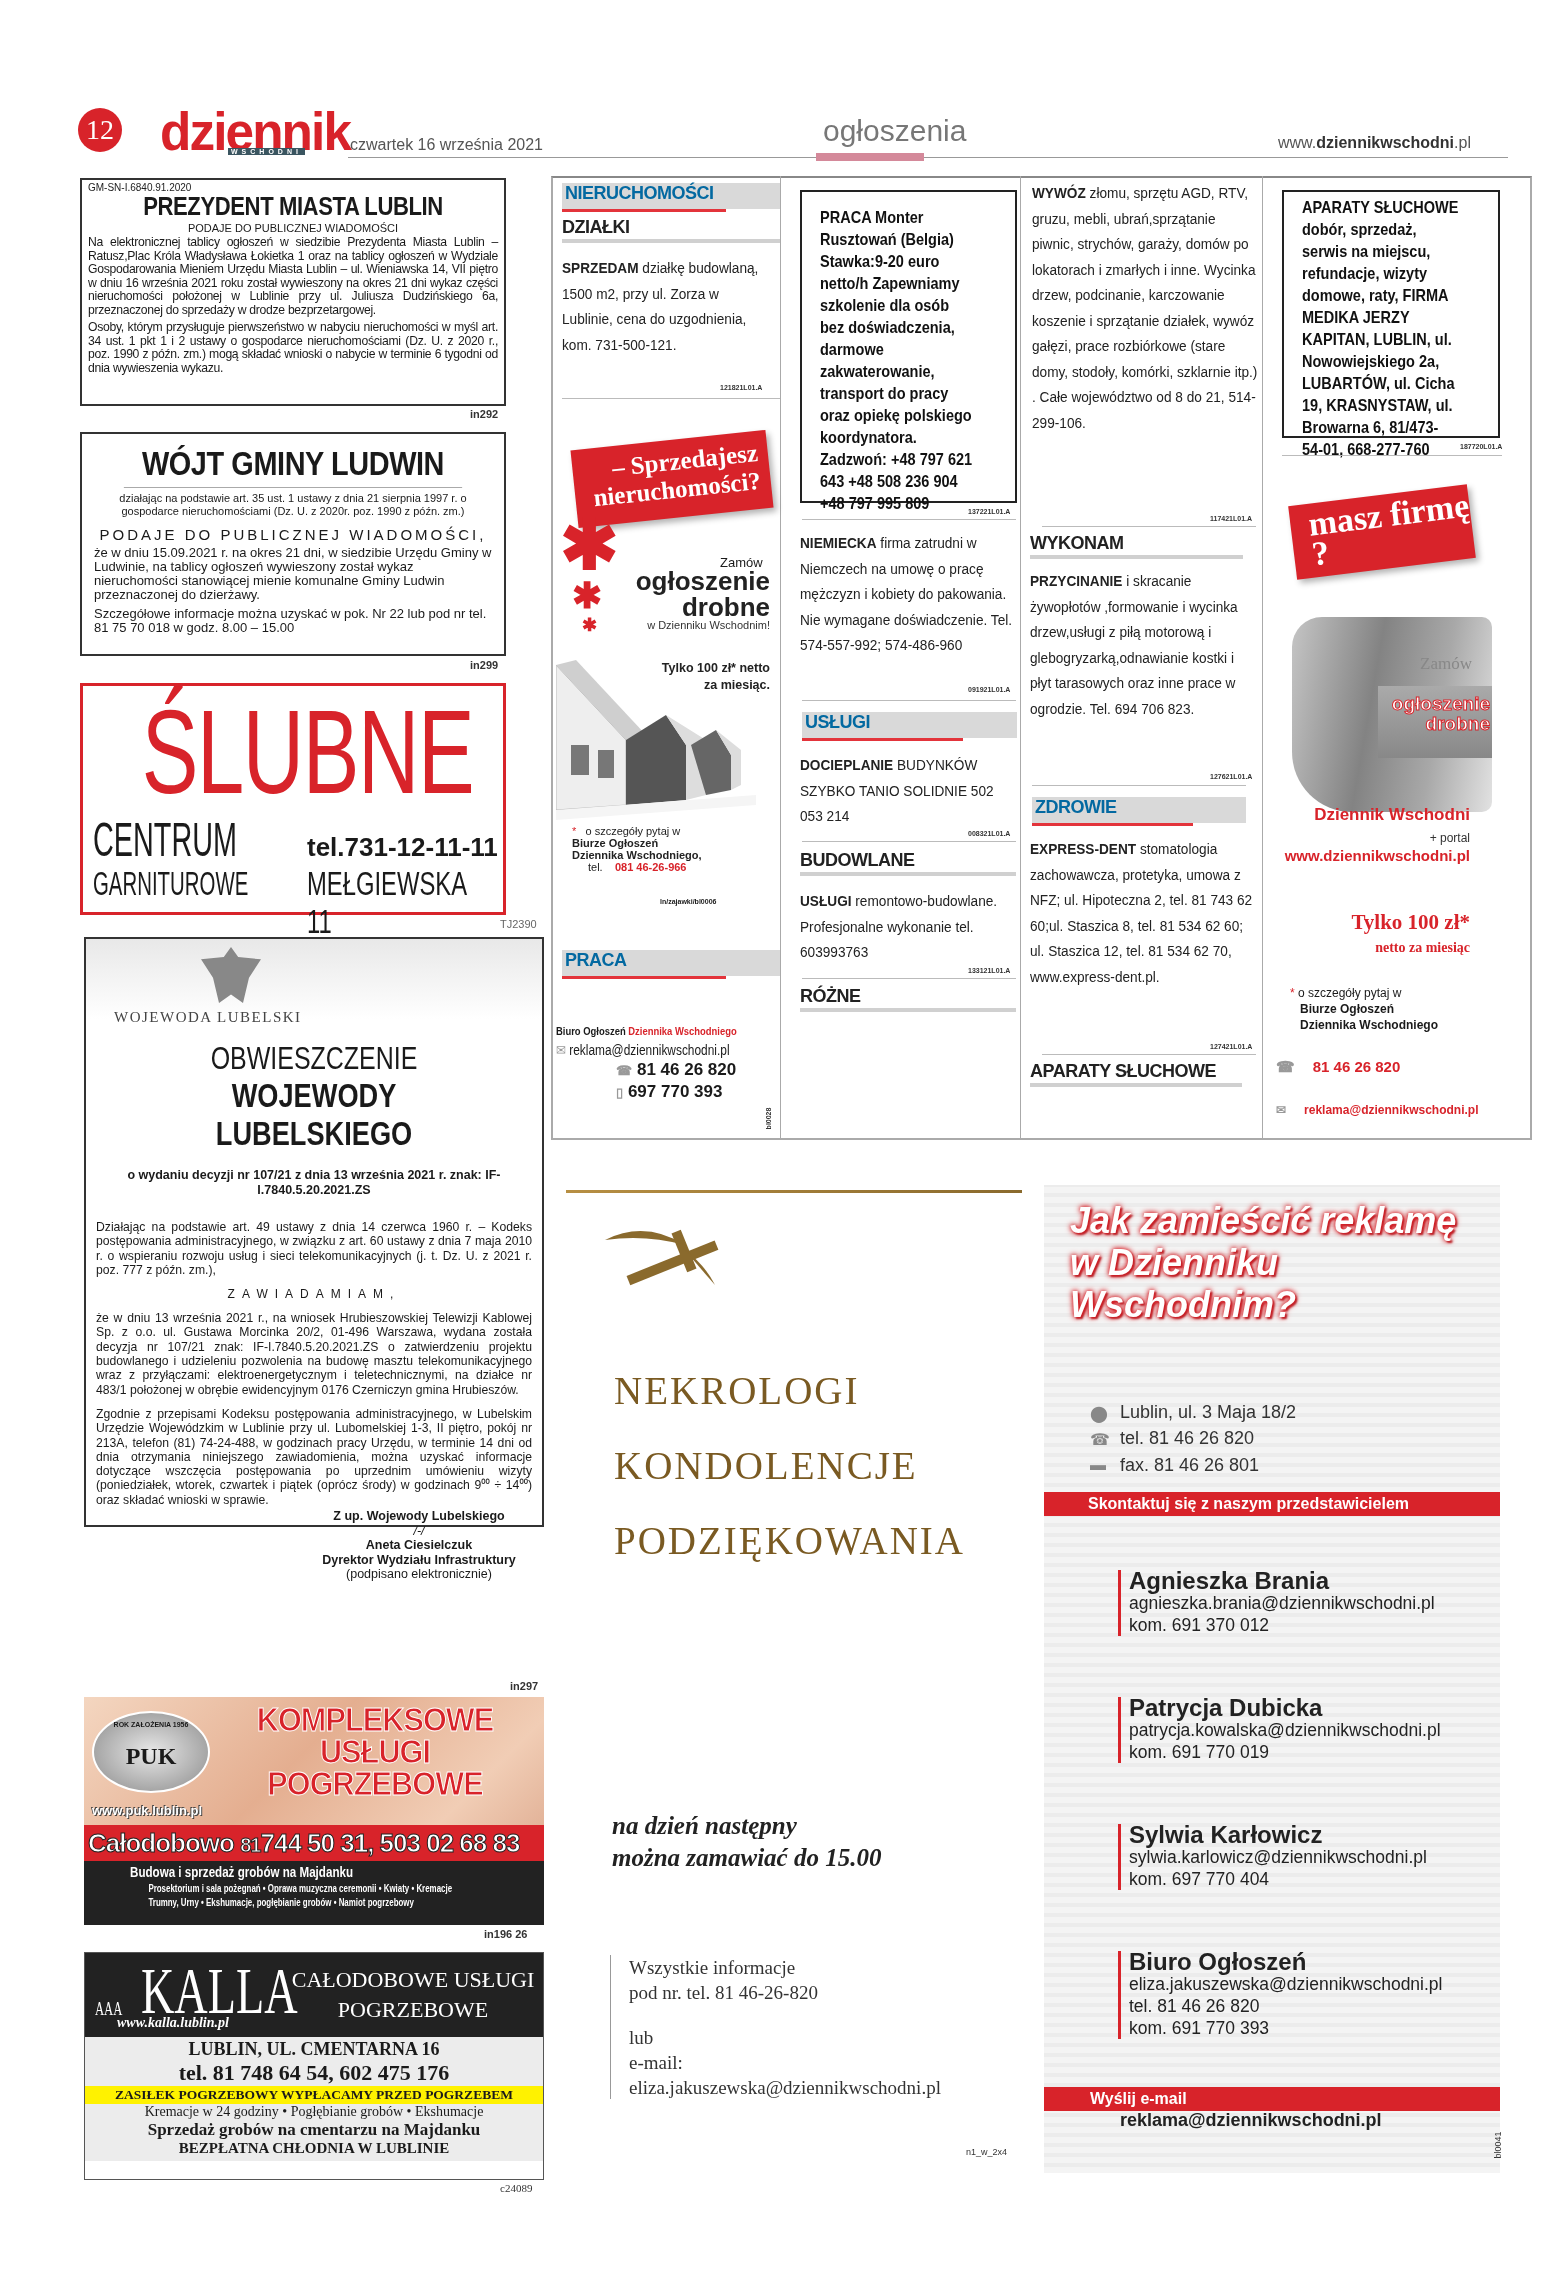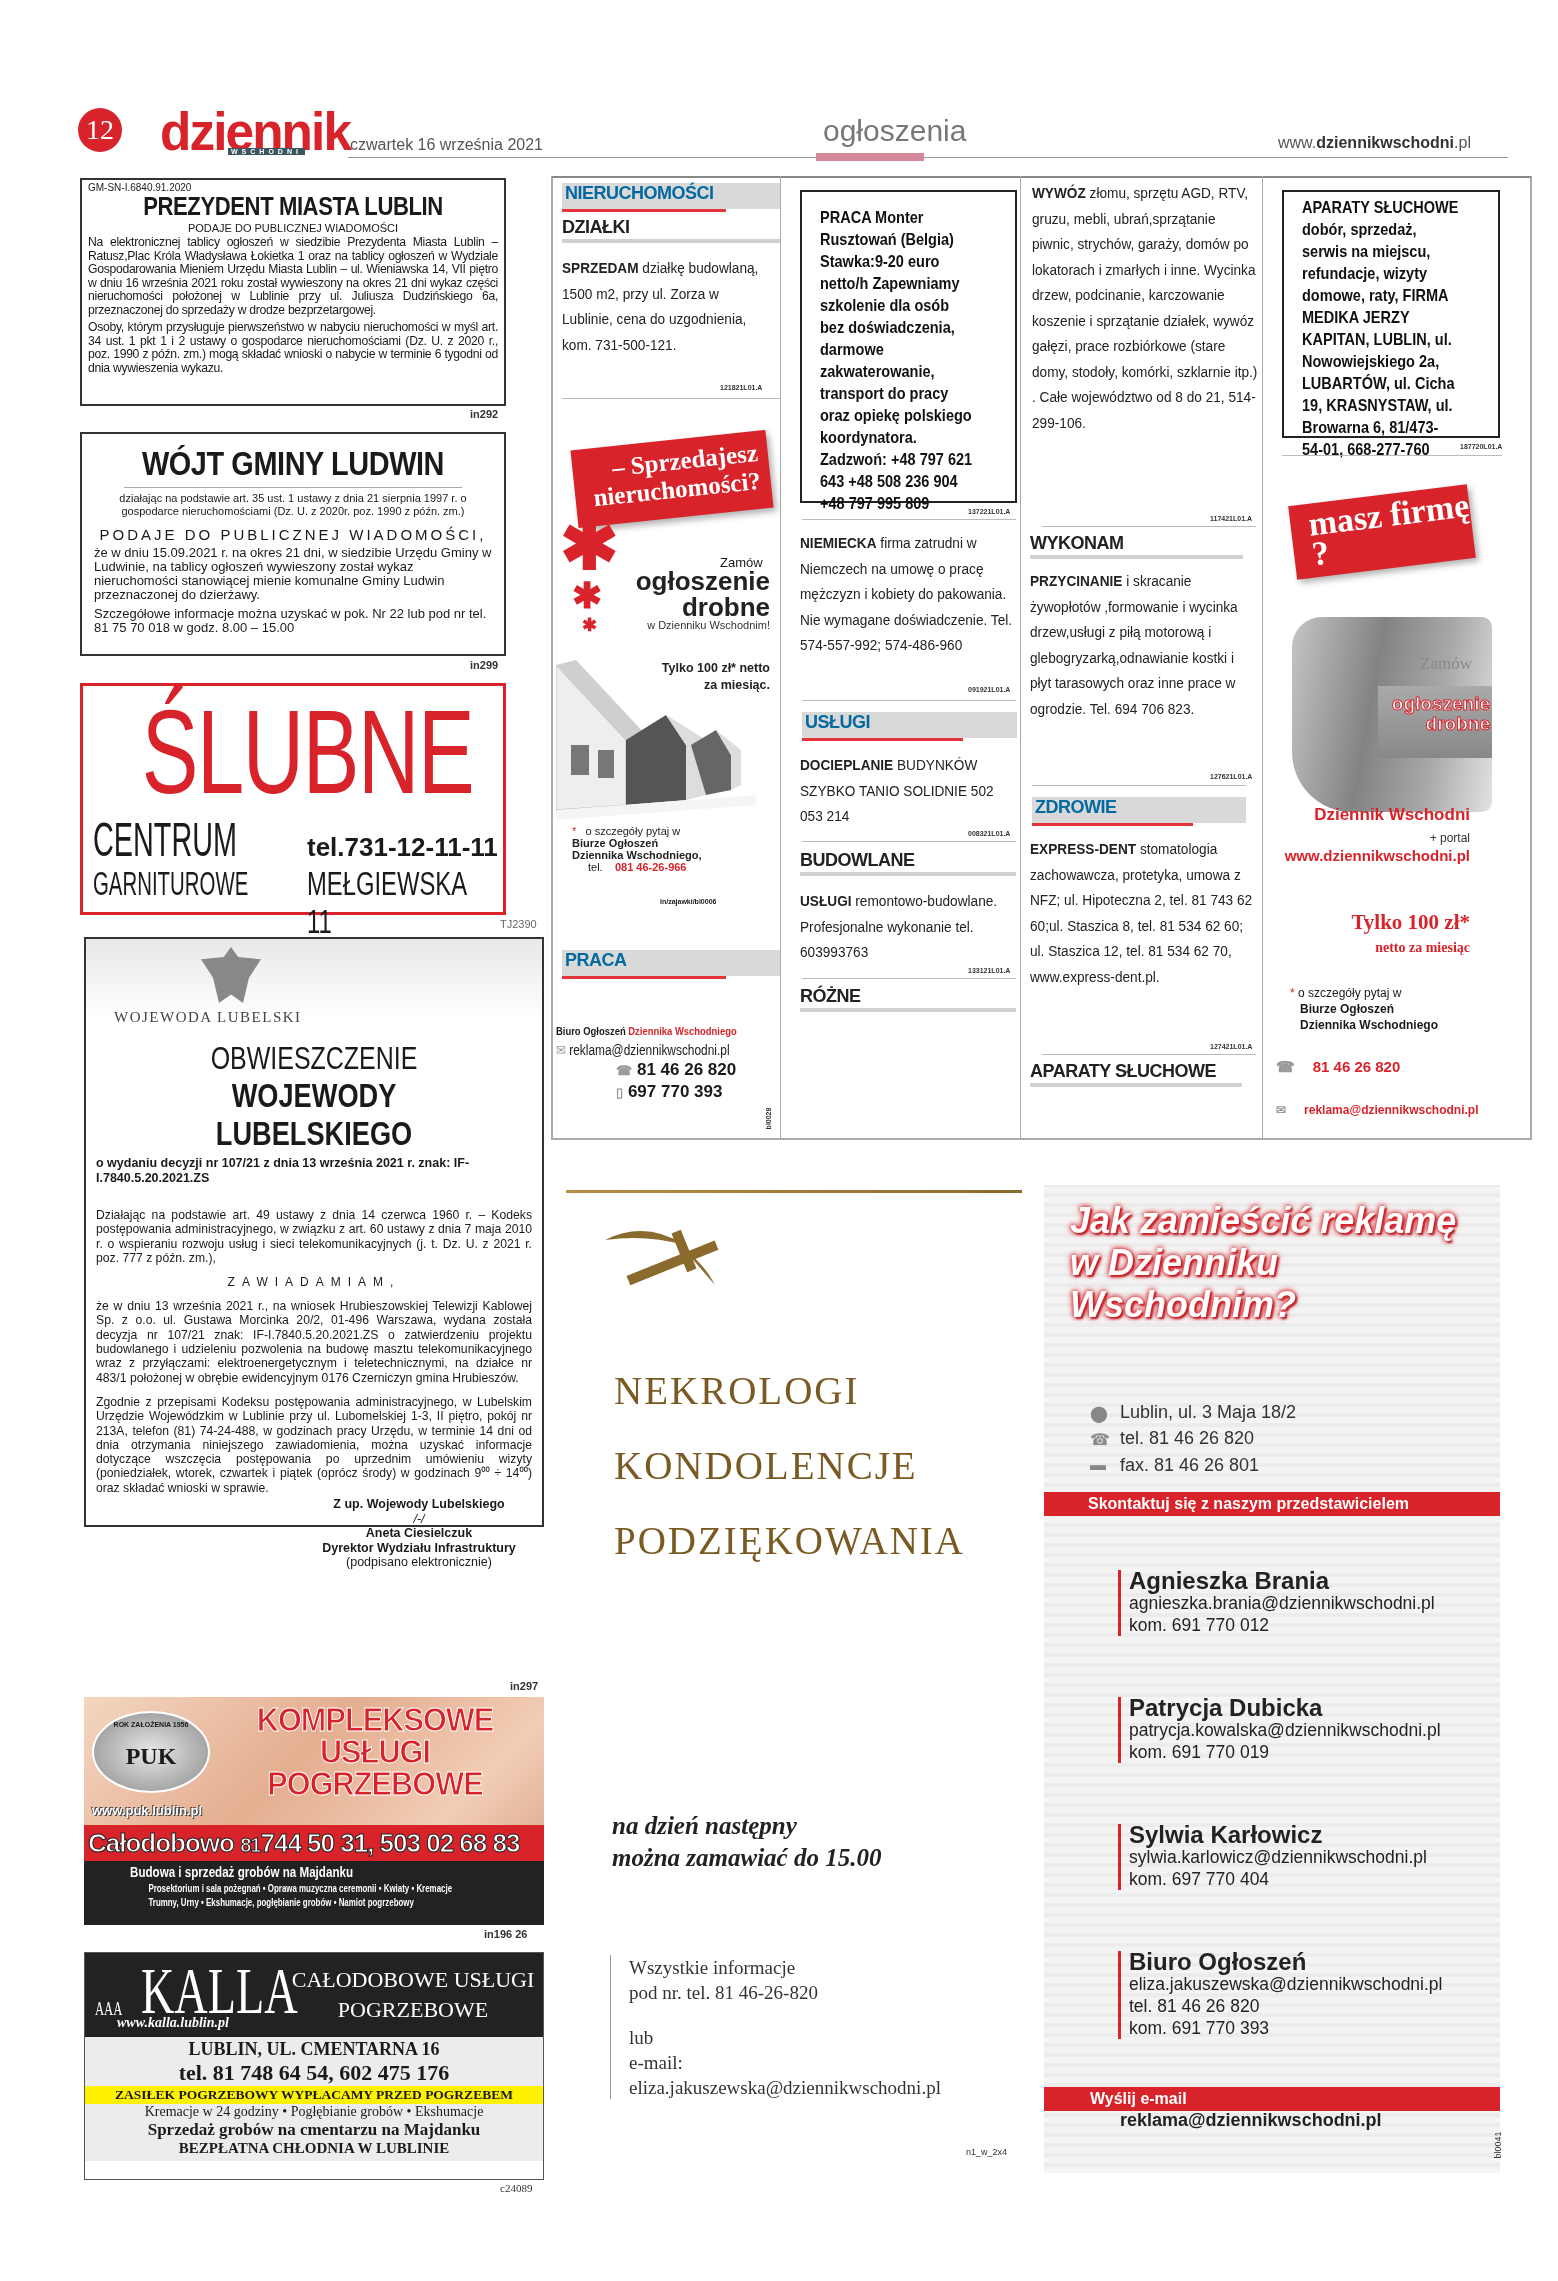--- a/index.html
+++ b/index.html
@@ -33,21 +33,21 @@
 #slubne .big{position:absolute;left:0;right:0;top:6px;text-align:center;font-size:118px;color:#d8232a;font-family:"Liberation Sans Narrow","Liberation Sans",sans-serif;line-height:120px;transform:scaleX(0.72);letter-spacing:-2px}
 #slubne .l1{position:absolute;left:10px;top:130px;font-size:48px;transform:scaleX(0.6);transform-origin:left;line-height:48px}
 #slubne .l2{position:absolute;left:10px;top:178px;font-size:34px;transform:scaleX(0.6);transform-origin:left;line-height:38px}
 #slubne .r1{position:absolute;left:224px;top:146px;font-size:26px;font-weight:bold}
 #slubne .r2{position:absolute;left:224px;top:178px;font-size:34px;transform:scaleX(0.7);transform-origin:left;line-height:38px}
 #woj{left:84px;top:937px;width:460px;height:590px;padding:8px 10px;background:linear-gradient(#e8e8e8 0,#fff 80px)}
 #woj .eagle{width:60px;height:56px;margin-left:105px;background:#888;clip-path:polygon(50% 0,62% 18%,100% 22%,80% 55%,70% 100%,50% 85%,30% 100%,20% 55%,0 22%,38% 18%)}
 #woj .wl{font-family:"Liberation Serif",serif;font-size:15px;letter-spacing:1.5px;color:#444;margin-left:18px;margin-top:6px}
 #woj .ob{text-align:center;font-size:32px;margin-top:14px;transform:scaleX(0.78);line-height:36px}
 #woj .wlu{text-align:center;font-size:34px;font-weight:bold;transform:scaleX(0.8);line-height:38px}
-#woj .dec{font-size:12.5px;font-weight:bold;line-height:15px;margin-top:4px}
+#woj .dec{text-align:center;font-size:12.5px;font-weight:bold;line-height:15px;margin-top:16px}
 #woj p{font-size:12.2px;line-height:14.3px;text-align:justify;margin-top:10px}
 #woj .zaw{text-align:center;letter-spacing:7px;font-size:12px;margin:10px 0 0}
 #woj .sig{text-align:center;margin-left:210px;font-size:12.5px;line-height:14.5px;margin-top:2px}
 #puk{left:84px;top:1697px;width:460px;height:228px;background:linear-gradient(135deg,#f4d6c0,#e4ae90 40%,#f1cdb5 70%,#d59b7f)}
 #puk .oval{position:absolute;left:8px;top:14px;width:118px;height:82px;border-radius:50%;background:radial-gradient(#e8e8e8,#8a8a8a);border:2px solid #fff}
 #puk .oval span{position:absolute;left:0;right:0;top:30px;text-align:center;font-family:"Liberation Serif",serif;font-weight:bold;font-size:24px}
 #puk .oval i{position:absolute;left:0;right:0;top:8px;text-align:center;font-size:7px;font-style:normal;font-weight:bold}
 #puk .www{position:absolute;left:8px;top:106px;color:#fff;font-weight:bold;font-size:13px;text-shadow:1px 1px 0 #444,-1px -1px 0 #444}
 #puk .title{position:absolute;left:126px;top:6px;width:330px;text-align:center;color:#d8232a;font-weight:900;font-size:34px;line-height:32px;transform:scaleX(0.9);-webkit-text-stroke:1px #fff;letter-spacing:-1px}
 #puk .bar{position:absolute;left:0;top:128px;width:100%;height:36px;background:#d8232a;color:#fff;font-weight:900;font-size:26px;padding-left:4px;white-space:nowrap;-webkit-text-stroke:1px #222;letter-spacing:-1px;line-height:36px}
@@ -362,21 +362,21 @@
 <div class="ji" style="top:1402px">Lublin, ul. 3 Maja 18/2</div>
 <div class="jic" style="top:1430px">☎</div>
 <div class="ji" style="top:1428px">tel.  81 46 26 820</div>
 <div class="jic" style="top:1456px">▬</div>
 <div class="ji" style="top:1455px">fax. 81 46 26 801</div>
 <div class="redbar" style="top:1492px;padding-left:44px">Skontaktuj się z naszym przedstawicielem</div>
 
 <div class="contact" style="top:1570px">
   <b>Agnieszka Brania</b>
   <div>agnieszka.brania@dziennikwschodni.pl</div>
-  <div>kom. 691 770 012</div>
+  <div>kom. 691 370 012</div>
 </div>
 <div class="contact" style="top:1697px">
   <b>Patrycja Dubicka</b>
   <div>patrycja.kowalska@dziennikwschodni.pl</div>
   <div>kom. 691 770 019</div>
 </div>
 <div class="contact" style="top:1824px">
   <b>Sylwia Karłowicz</b>
   <div>sylwia.karlowicz@dziennikwschodni.pl</div>
   <div>kom. 697 770 404</div>

